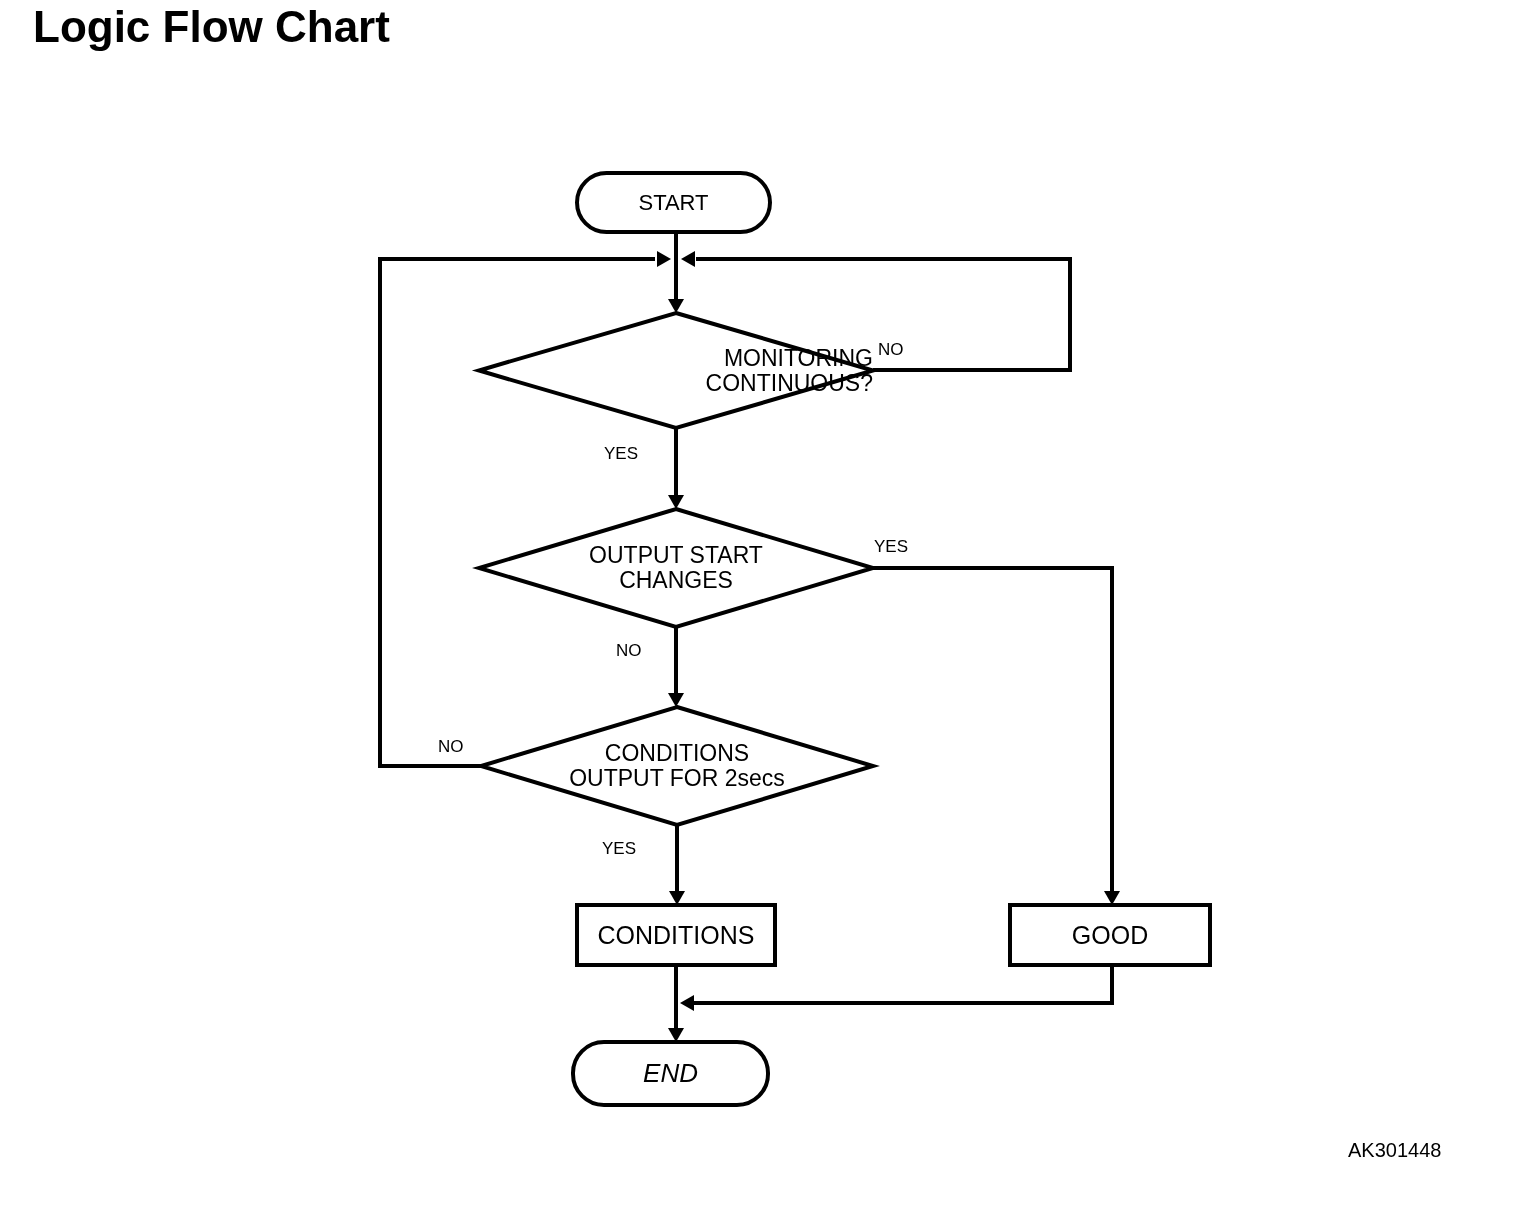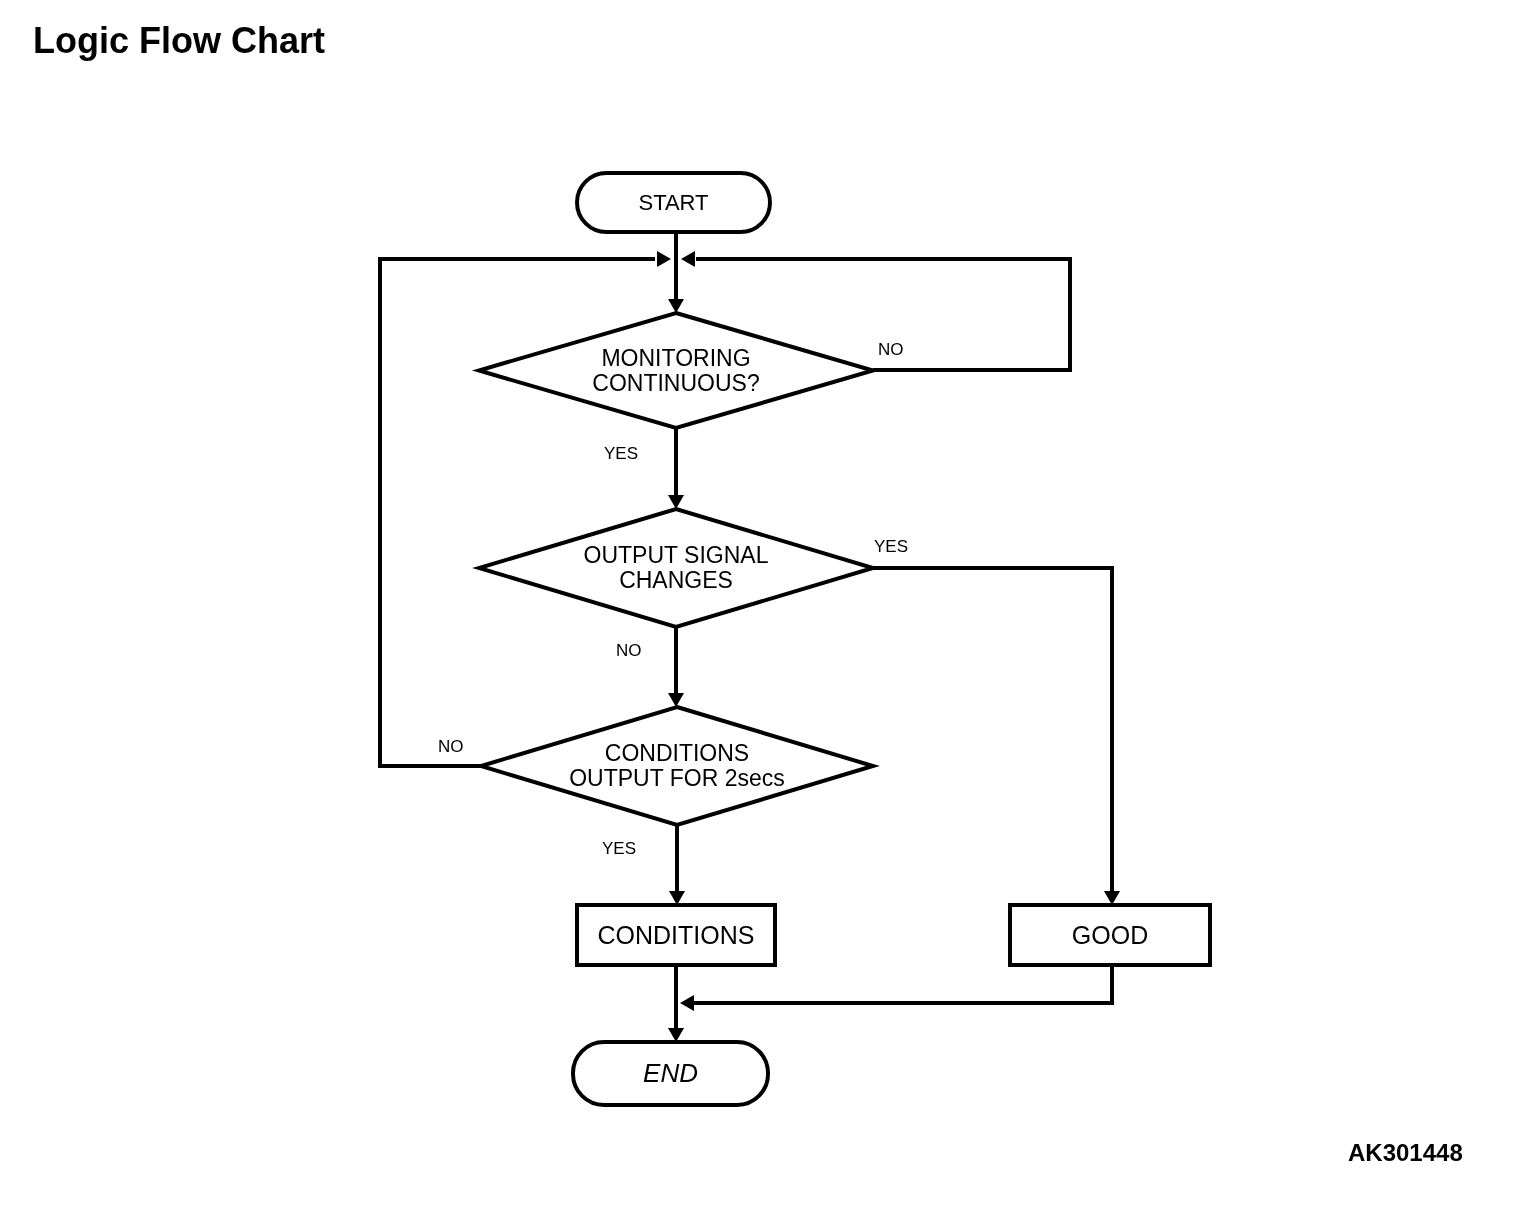--- a/index.html
+++ b/index.html
@@ -2,22 +2,22 @@
 <html><head>
 <meta charset="utf-8">
 <style>
   html,body { margin:0; padding:0; background:#ffffff; }
   .stage {
     position:relative; width:1536px; height:1208px; background:#ffffff;
     font-family:"Liberation Sans", sans-serif; color:#000; overflow:hidden;
   }
   .abs { position:absolute; }
   svg.flow { position:absolute; left:0; top:0; }
-  .page-title { left:33px; top:20px; font-size:36px; font-weight:bold; letter-spacing:0px; }
-  .figure-code { left:1348px; top:1139px; font-size:24px; font-weight:bold; }
+  .page-title { left:33px; top:2px; font-size:44px; font-weight:bold; letter-spacing:0px; }
+  .figure-code { left:1348px; top:1139px; font-size:20px; font-weight:normal; }
   .node-label {
     display:flex; align-items:center; justify-content:center;
     text-align:center; white-space:nowrap;
   }
   .terminal-label { font-size:22px; }
   .process-label { font-size:25px; }
   .end-label { font-size:26px; }
   .diamond-label { font-size:23px; line-height:25px; flex-direction:column; }
   .diamond-label span { display:block; }
   .edge-label { font-size:17px; white-space:nowrap; }
@@ -61,27 +61,27 @@
       <polygon points="676,509 873,568 676,627 479,568"></polygon>
       <polygon points="677,707 873,766 677,825 481,766"></polygon>
       <rect x="577" y="905" width="198" height="60"></rect>
       <rect x="1010" y="905" width="200" height="60"></rect>
       <rect x="573" y="1042" width="195" height="63" rx="31"></rect>
     </g>
   </svg>
 
   <div class="abs node-label terminal-label" style="left:577px; top:173px; width:193px; height:59px;">START</div>
 
-  <div class="abs node-label diamond-label" style="left:479px; top:313px; width:394px; height:115px;">
+  <div class="abs node-label diamond-label" style="left:479px; top:313px; width:394px; height:115px;align-items:flex-end;">
     <span>MONITORING</span>
     <span>CONTINUOUS?</span>
   </div>
 
   <div class="abs node-label diamond-label" style="left:479px; top:509px; width:394px; height:118px;">
-    <span>OUTPUT SIGNAL</span>
+    <span>OUTPUT START</span>
     <span>CHANGES</span>
   </div>
 
   <div class="abs node-label diamond-label" style="left:481px; top:707px; width:392px; height:118px;">
     <span>CONDITIONS</span>
     <span>OUTPUT FOR 2secs</span>
   </div>
 
   <div class="abs node-label process-label" style="left:577px; top:905px; width:198px; height:60px;">CONDITIONS</div>
 

